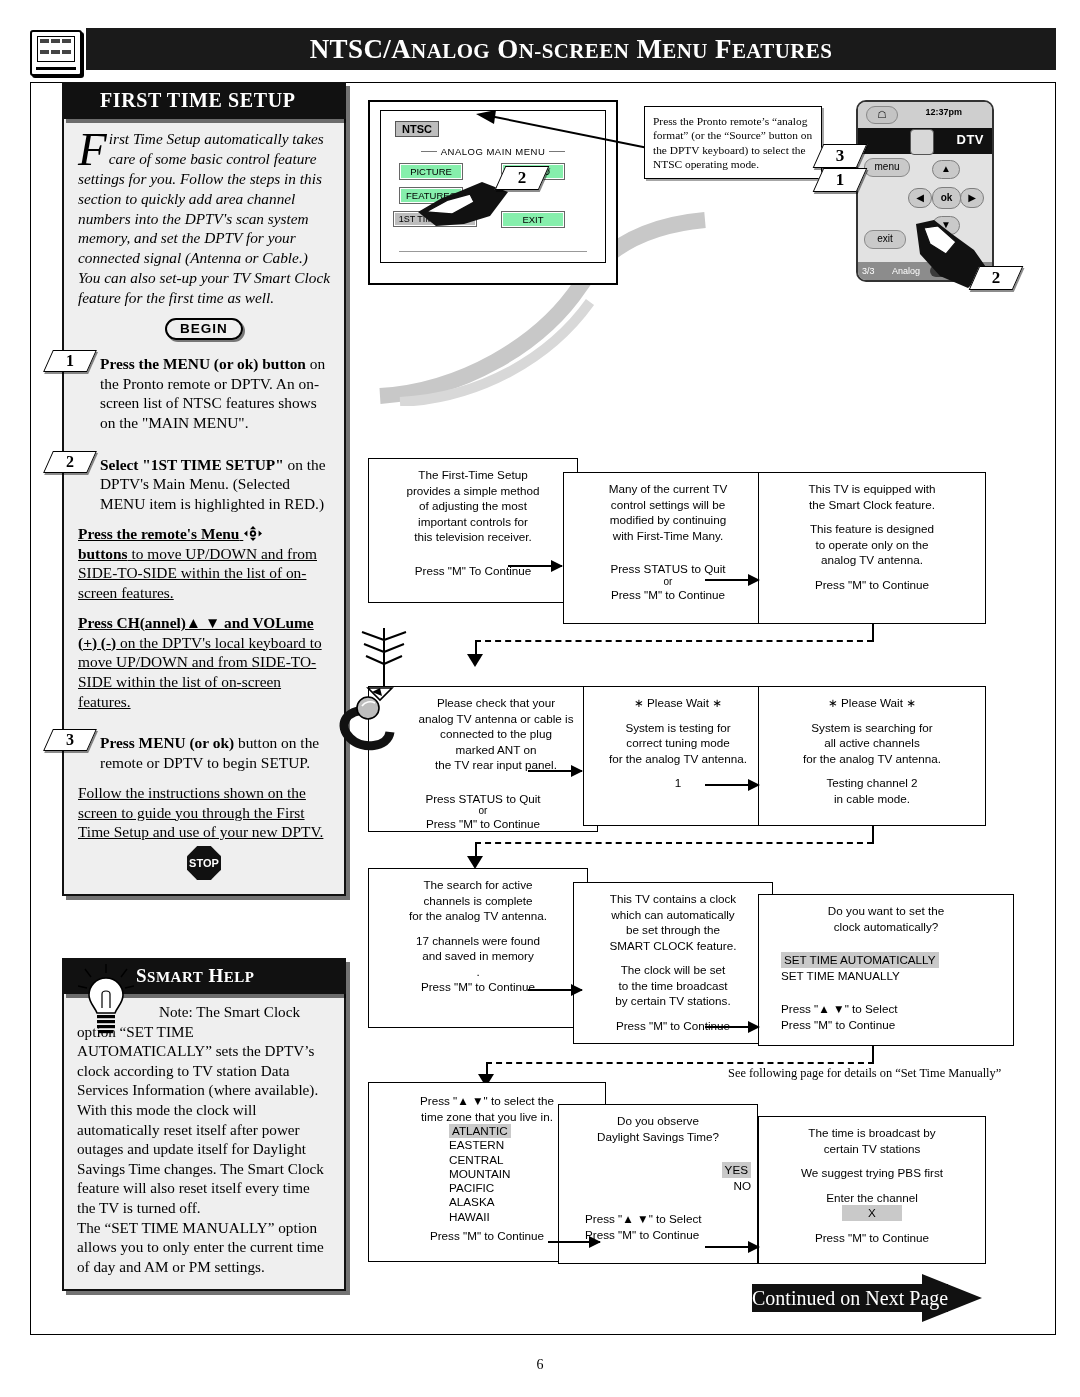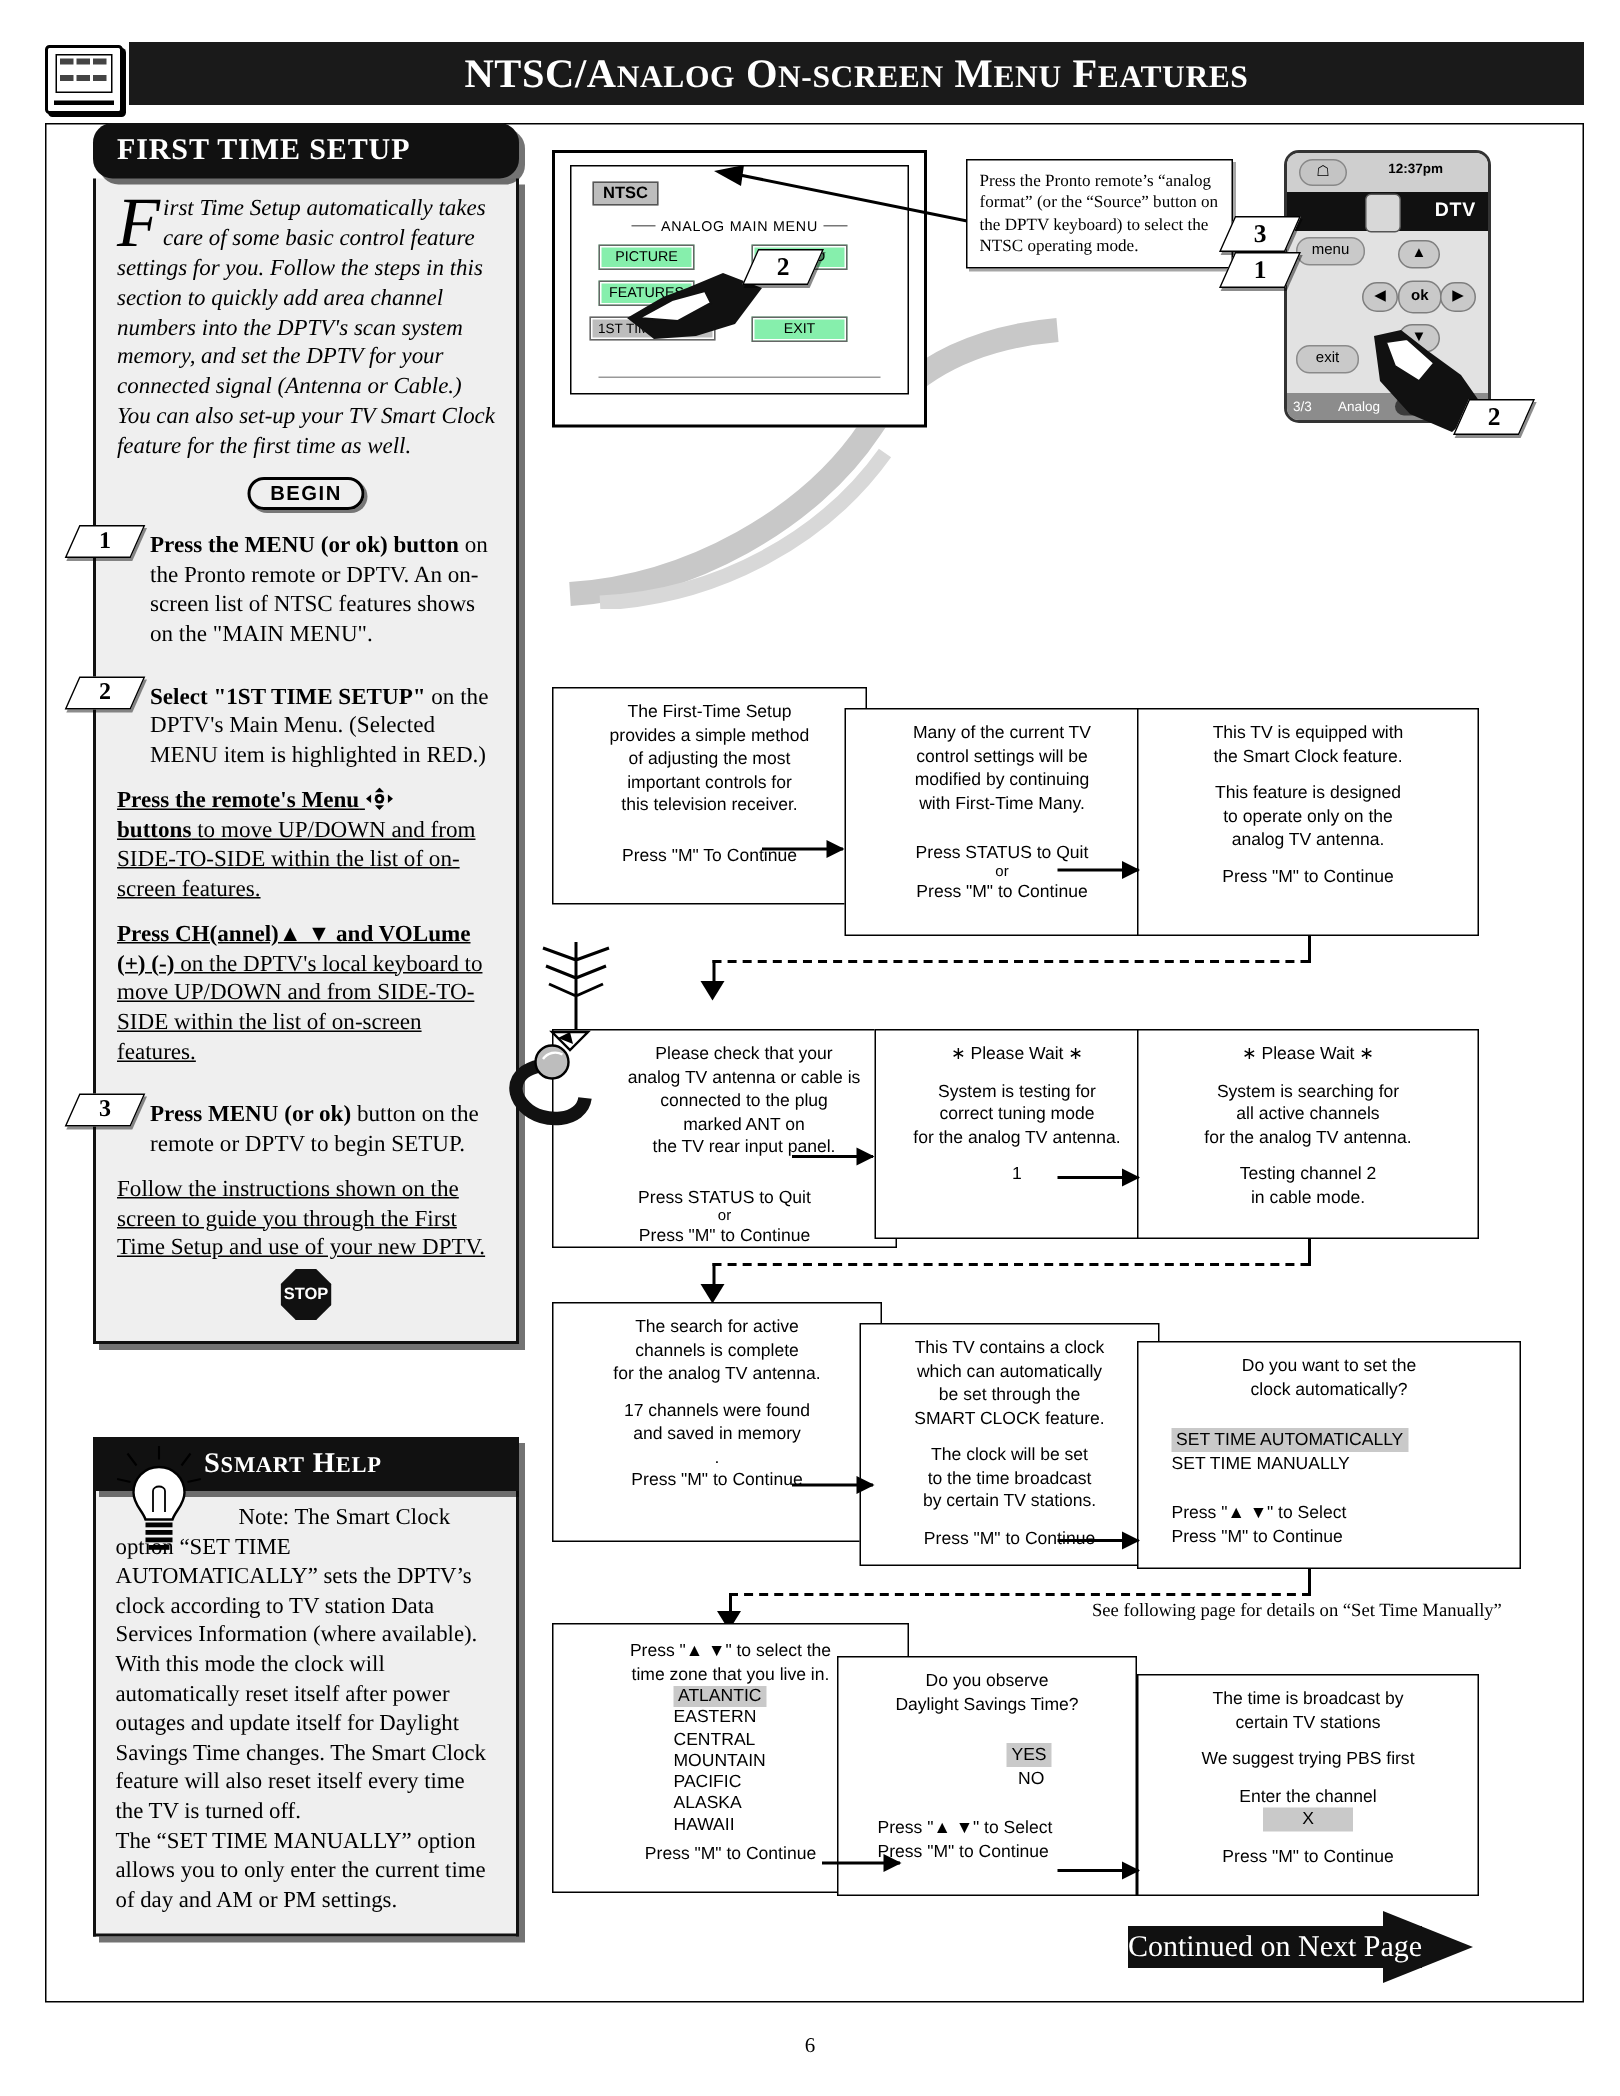--- a/index.html
+++ b/index.html
@@ -41,24 +41,24 @@
   
   .frame{
     position:absolute;left:30px;top:82px;right:24px;bottom:62px;
     border:1px solid #000;
   }
 
   
   .lcol{position:absolute;left:62px;top:82px;width:284px;}
   .blk-title{
     background:#111;color:#fff;font-weight:bold;font-size:20px;
-    padding:7px 0 7px 16px;letter-spacing:.6px;
+    padding:7px 0 7px 38px;letter-spacing:.6px;
     font-family:"Liberation Serif", serif;
     box-shadow:4px 4px 0 rgba(0,0,0,.55);
-    position:relative;z-index:3;border-radius:13px;
+    position:relative;z-index:3;
   }
   .blk-body{
     border:2px solid #111;border-top:none;background:#efefef;
     padding:10px 14px 14px 14px;
     box-shadow:4px 4px 0 rgba(0,0,0,.55);
     position:relative;
   }
   .intro{
     font-style:italic;font-size:15.3px;line-height:1.30;text-align:left;
   }
@@ -601,21 +601,21 @@
         <div><span>HAWAII</span></div>
       </div>
       <div style="margin-top:4px">Press "M" to Continue</div>
     </div>
 
     <div class="fb" style="left:198px;top:1018px;width:200px;height:160px">
       <div>Do you observe</div>
       <div>Daylight Savings Time?</div>
       <span class="sp"></span>
         <span class="sp"></span>
-      <div style="text-align:center;padding-left:56px">
+      <div style="text-align:right;padding-left:56px">
         <div><span class="hl">YES</span></div>
         <div style="padding-left:3px"><span>NO</span></div>
       </div>
       <span class="sp"></span>
         <span class="sp"></span>
       <div style="text-align:left;padding-left:20px">Press  "▲ ▼" to Select</div>
       <div style="text-align:left;padding-left:20px">Press "M" to Continue</div>
     </div>
 
     <div class="fb" style="left:398px;top:1030px;width:228px;height:148px">

